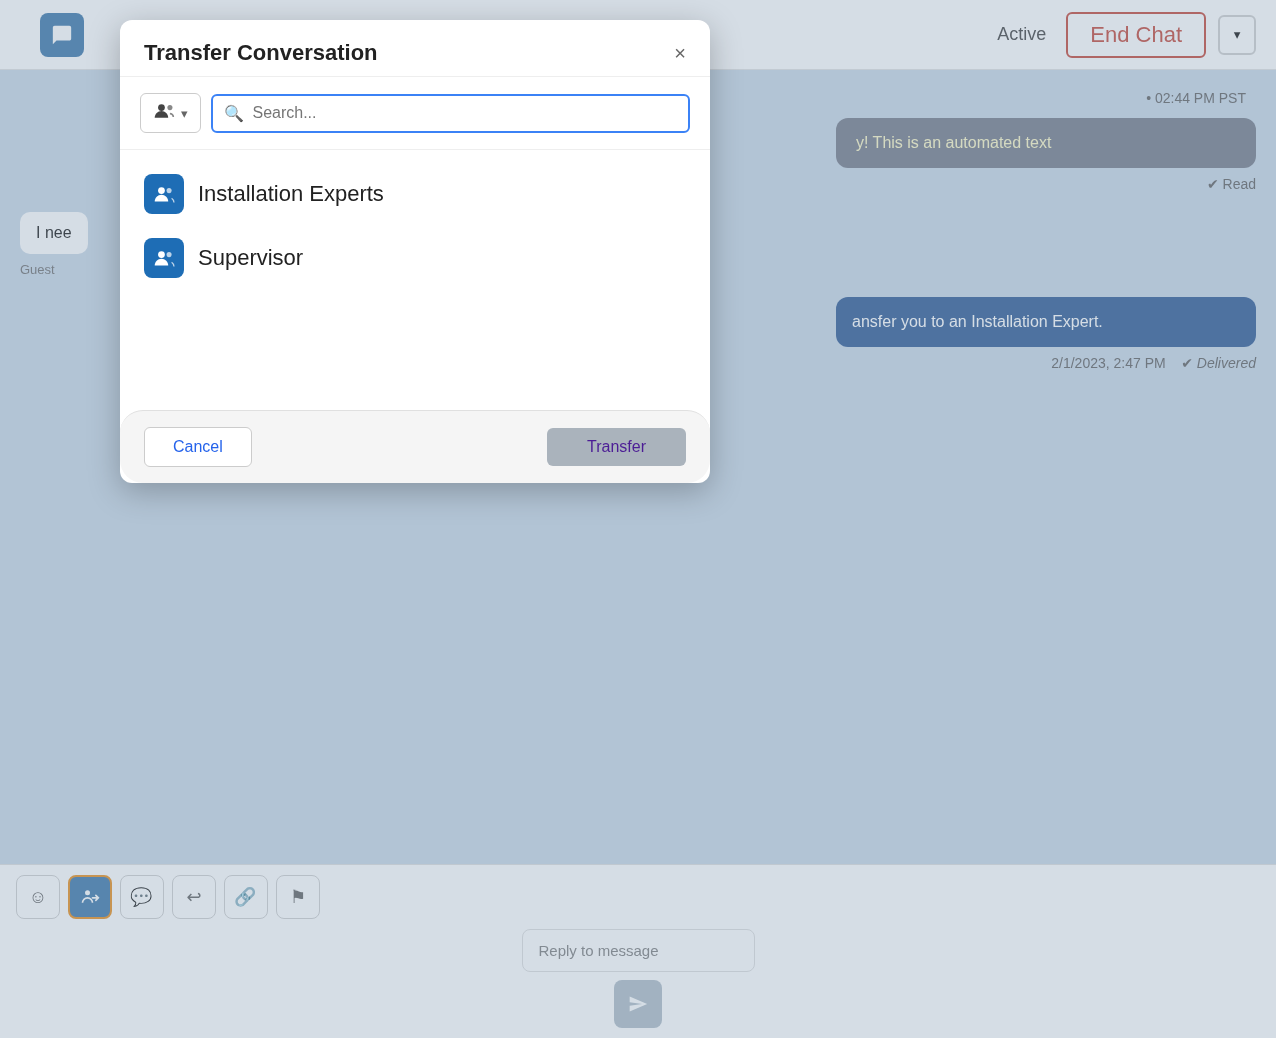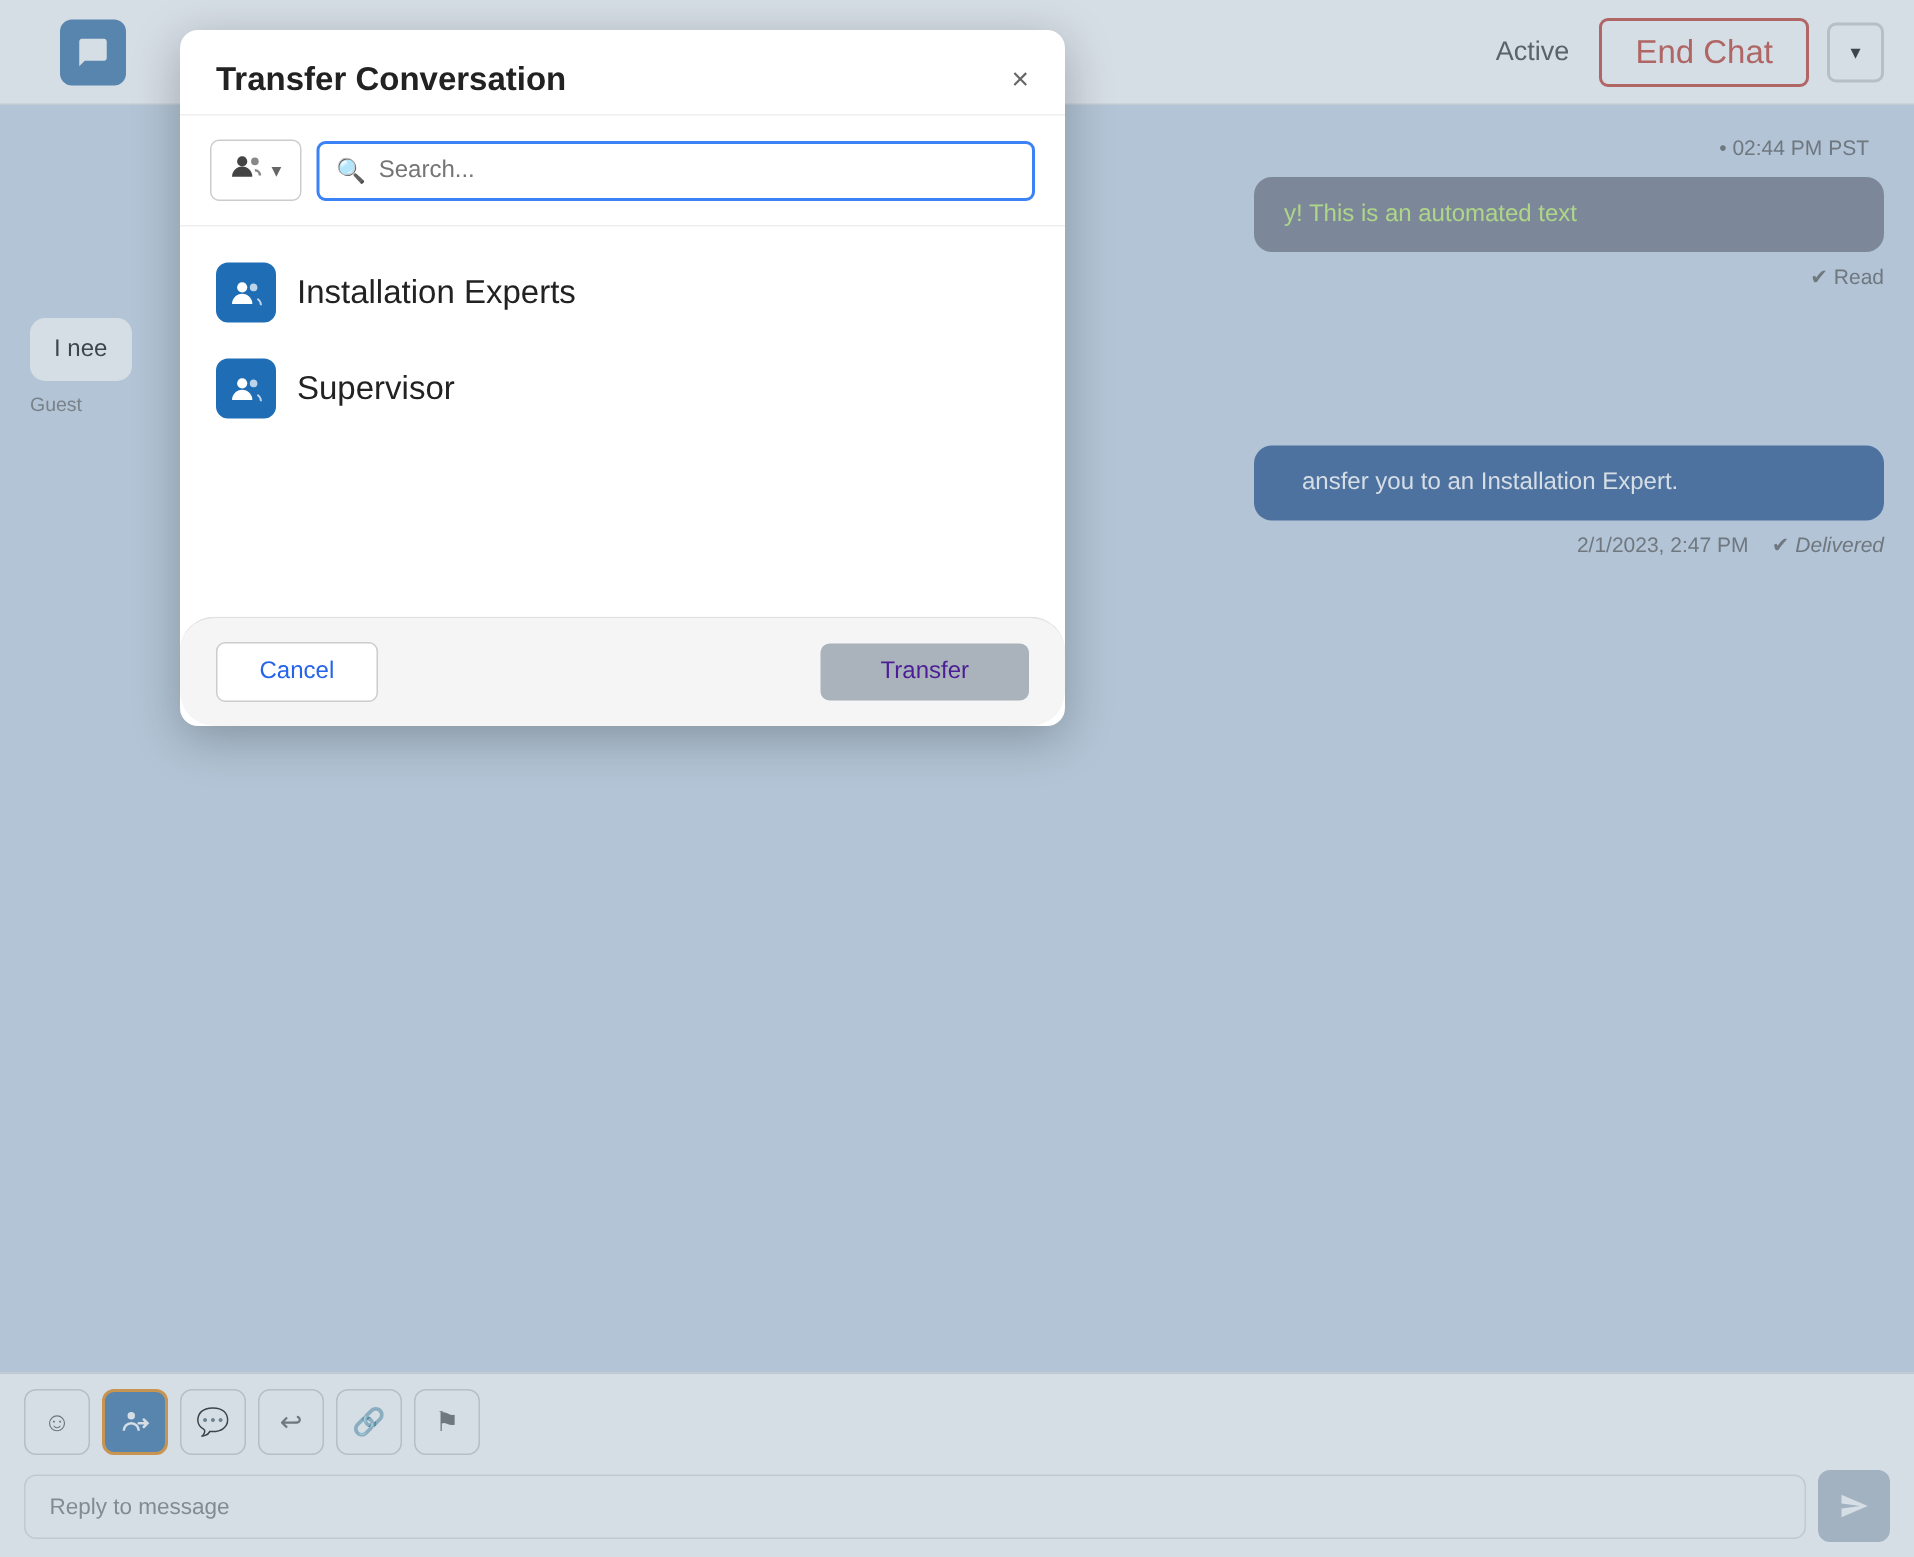--- a/index.html
+++ b/index.html
@@ -80,21 +80,21 @@
     .timestamp-line {
       text-align: right;
       color: #555;
       font-size: 14px;
       margin-bottom: 12px;
       padding-right: 10px;
     }
 
     .automated-bubble {
       background: #6b7280;
-      color: #bef264;
+      color: #fef9c3;
       padding: 16px 20px;
       border-radius: 12px;
       font-size: 16px;
       max-width: 420px;
       margin-left: auto;
       margin-bottom: 8px;
     }
 
     .read-status {
       text-align: right;
@@ -114,21 +114,21 @@
 
     .guest-label {
       font-size: 13px;
       color: #666;
       margin-bottom: 20px;
     }
 
     .transfer-bubble {
       background: #1e4d8c;
       color: white;
-      padding: 16px 32px;
+      padding: 16px 16px;
       border-radius: 12px;
       font-size: 16px;
       max-width: 420px;
       margin-left: auto;
       margin-bottom: 8px;
     }
 
     .delivered-status {
       text-align: right;
       font-size: 14px;
@@ -166,20 +166,21 @@
     .tool-btn.active-tool {
       background: #2e6da4;
       border: 2.5px solid #e8860a;
       color: white;
     }
 
     .reply-row {
       display: flex;
       gap: 8px;
       align-items: center;
+      flex-direction: column;
     }
 
     .reply-input {
       flex: 1;
       border: 1.5px solid #ddd;
       border-radius: 8px;
       padding: 12px 16px;
       font-size: 15px;
       color: #999;
       outline: none;

